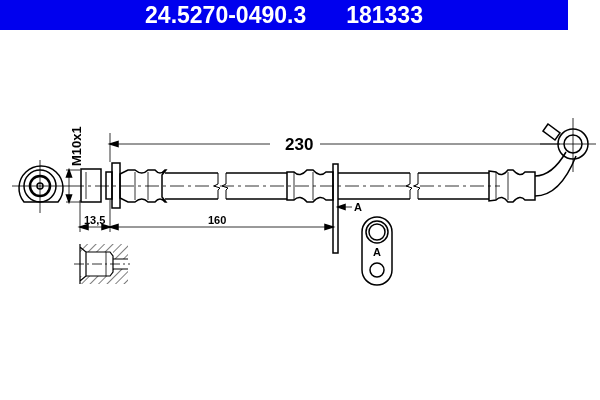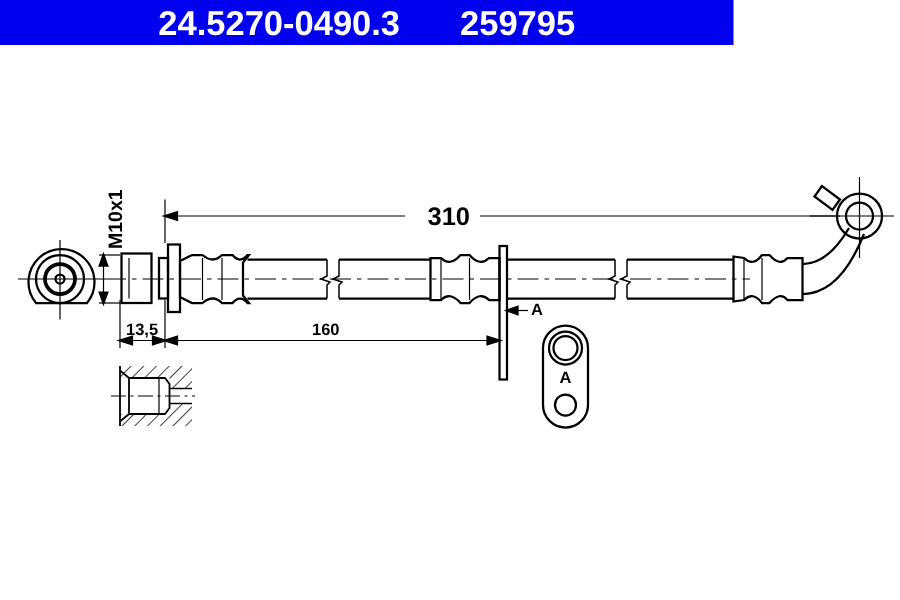--- a/index.html
+++ b/index.html
@@ -1,33 +1,33 @@
 <!DOCTYPE html>
 <html><head>
 <meta charset="utf-8">
 <style>
   html,body{margin:0;padding:0;background:#fff;}
   body{width:600px;height:400px;position:relative;overflow:hidden;font-family:"Liberation Sans",sans-serif;}
-  .header{position:absolute;left:0;top:0;width:489px;height:30px;background:#0000ee;color:#fff;
+  .header{position:absolute;left:0;top:0;width:568px;height:30px;background:#0000ee;color:#fff;
     font-weight:bold;font-size:23px;display:flex;align-items:center;justify-content:center;letter-spacing:0;}
   .header span{display:inline-block;}
   .header .gap{width:40px;}
   svg{position:absolute;left:0;top:0;}
   .lbl{position:absolute;font-family:"Liberation Sans",sans-serif;font-weight:bold;color:#000;line-height:1;}
   .dim-big{font-size:17px;}
   .dim-sm{font-size:11px;}
   .rot{transform:rotate(-90deg);transform-origin:left top;}
 </style>
 </head>
 <body>
 
 <div class="header">
   <span>24.5270-0490.3</span>
   <span class="gap"></span>
-  <span>259795</span>
+  <span>181333</span>
 </div>
 
 <svg width="600" height="400" viewBox="0 0 600 400">
   <defs>
     <pattern id="hatch" width="6" height="6" patternUnits="userSpaceOnUse" patternTransform="rotate(45)">
       <line x1="0" y1="0" x2="0" y2="6" stroke="#000" stroke-width="1"></line>
     </pattern>
   </defs>
   <g fill="none" stroke="#000" stroke-width="1.5">
 
@@ -122,18 +122,18 @@
       <rect x="113" y="259" width="15" height="10" fill="#fff" stroke="none"></rect>
       <path d="M80,244 L80,284 M80,247 L86,252 L86,276 L80,281" stroke-width="1.2"></path>
       <path d="M86,252 L110,252 L113,256 L113,272 L110,276 L86,276" stroke-width="1.2"></path>
       <line x1="106" y1="252" x2="106" y2="276" stroke-width="0.8"></line>
       <path d="M113,259 L128,259 M113,269 L128,269" stroke-width="1"></path>
       <line x1="74" y1="264" x2="130" y2="264" stroke-width="0.8" stroke-dasharray="10,3,2,3"></line>
     </g>
   </g>
 </svg>
 
-<div class="lbl dim-big" style="left:282px;top:136px;background:#fff;padding:0 3px;">310</div>
+<div class="lbl dim-big" style="left:282px;top:136px;background:#fff;padding:0 3px;">230</div>
 <div class="lbl dim-sm" style="left:208px;top:215px;">160</div>
 <div class="lbl dim-sm" style="left:84px;top:215px;">13,5</div>
 <div class="lbl rot" style="left:70px;top:166px;font-size:13px;">M10x1</div>
 <div class="lbl dim-sm" style="left:354px;top:202px;">A</div>
 <div class="lbl dim-sm" style="left:373px;top:247px;">A</div>
 
 </body></html>

